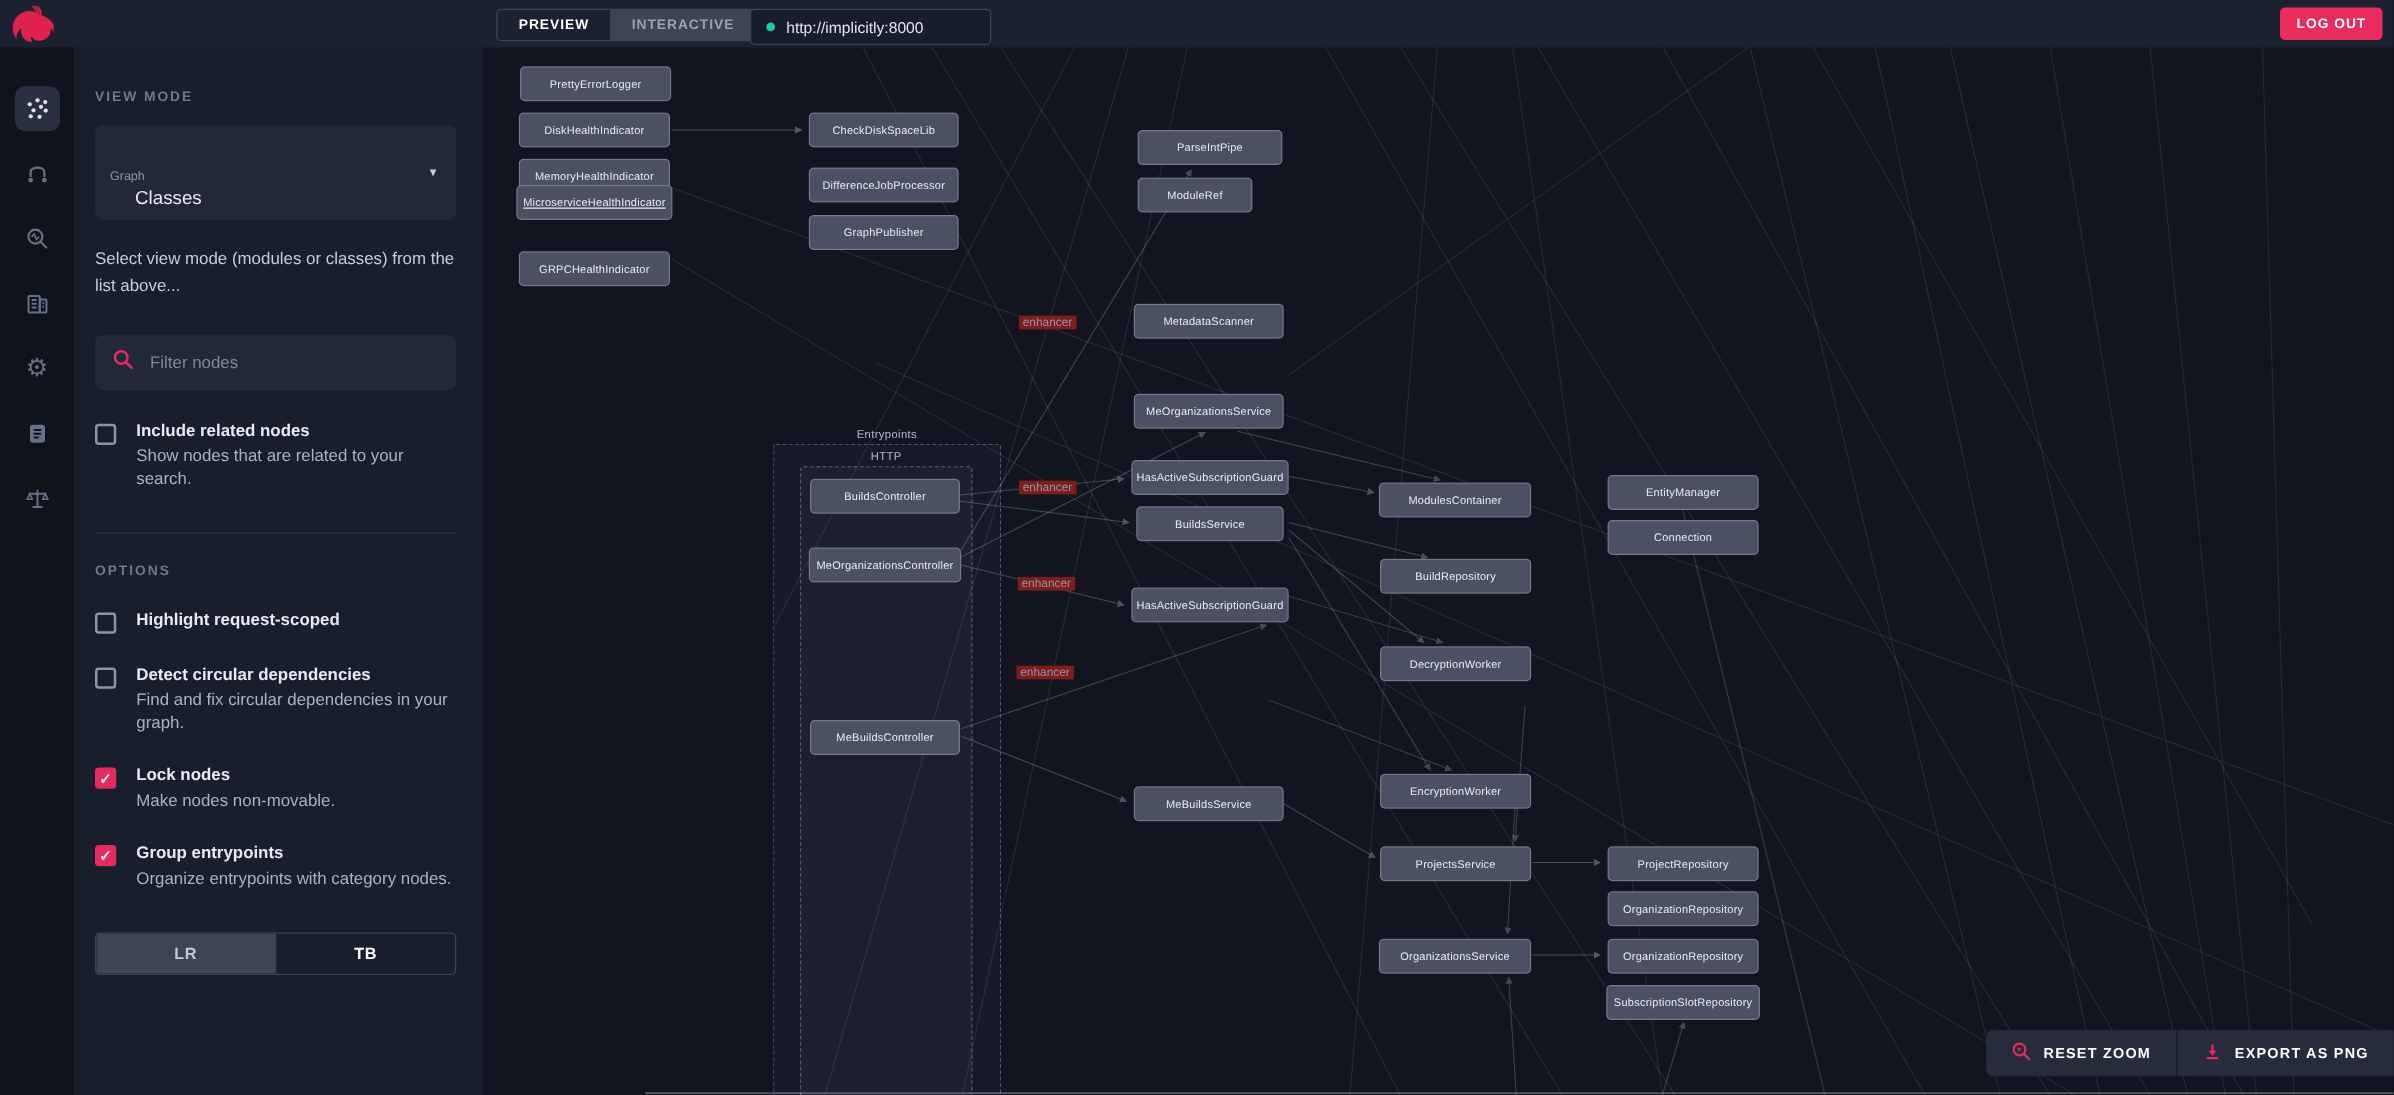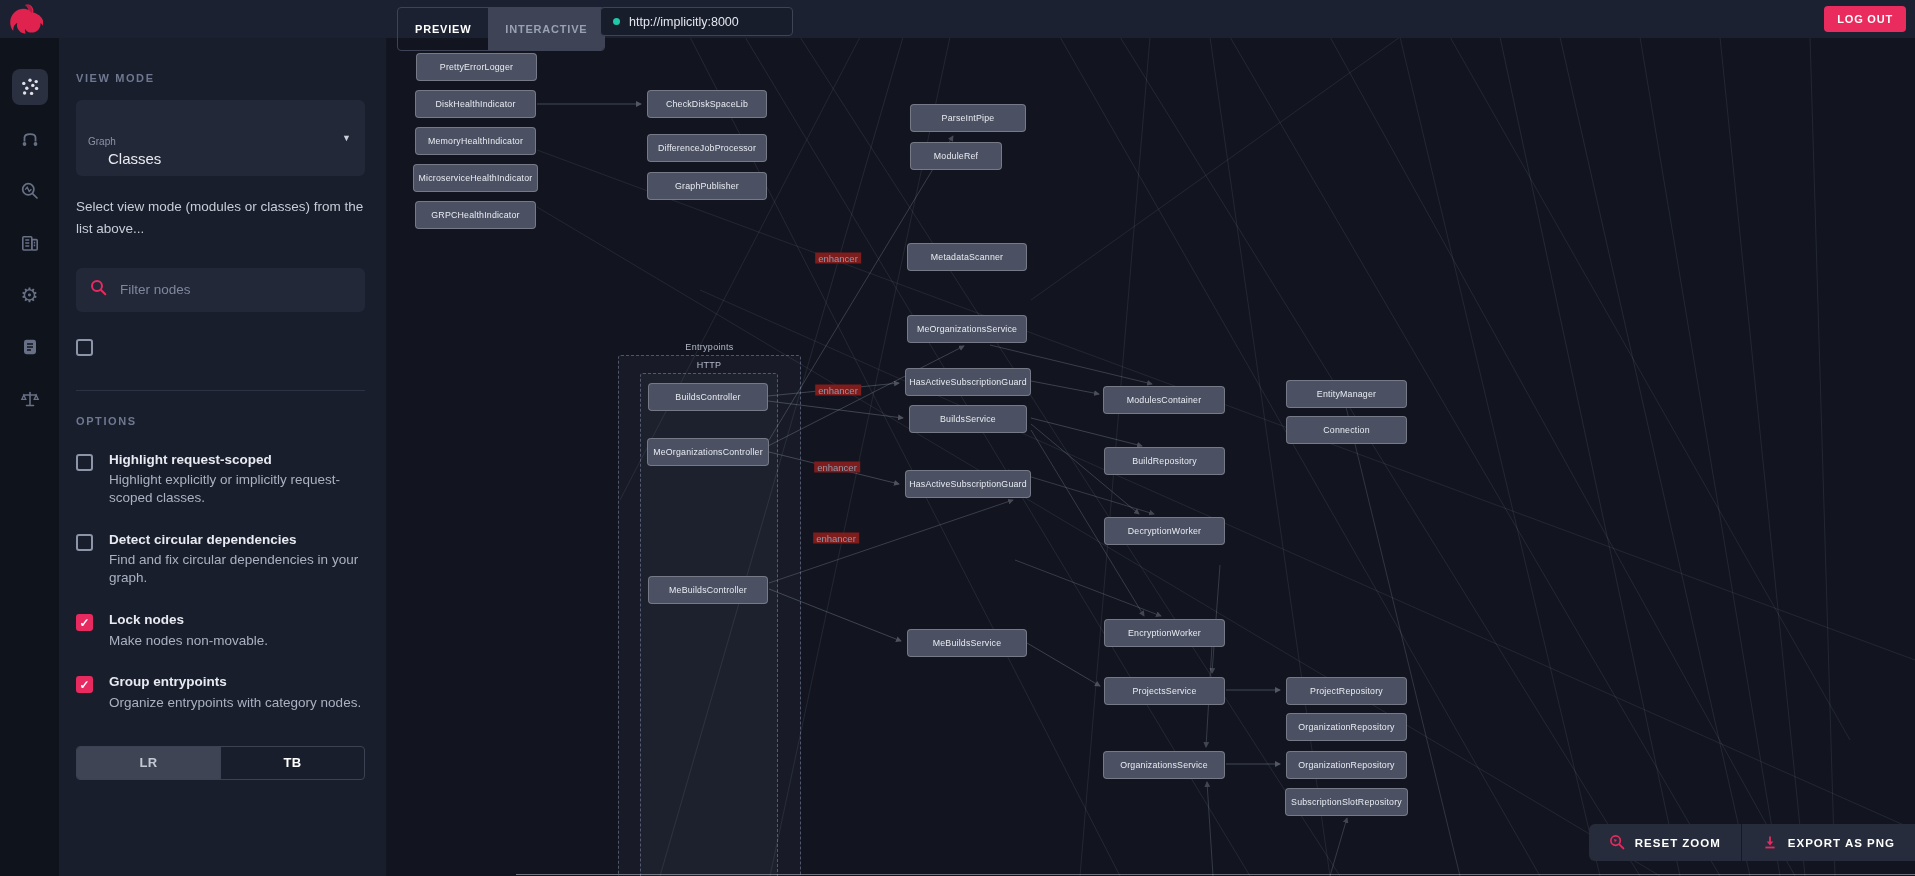--- a/index.html
+++ b/index.html
@@ -23,21 +23,21 @@
   
   .canvas-controls{position:absolute;right:0;bottom:15px;height:37px;display:flex;align-items:stretch;
     background:#272c3c;border-radius:6px 0 0 6px;overflow:hidden;}
   .canvas-btn{display:flex;align-items:center;gap:10px;padding:0 20px;color:#fff;font-size:11.5px;
     font-weight:700;letter-spacing:1px;cursor:pointer;}
   .ctrl-sep{width:1px;background:#161a27;}
 
   
   #topbar{position:absolute;left:0;top:0;right:0;height:38px;background:#1b2130;z-index:30;}
   .logo{position:absolute;left:9px;top:3px;width:34px;height:31px;}
-  .tab-group{position:absolute;left:397px;top:7px;height:44px;display:flex;border:1px solid #3e4455;
+  .tab-group{position:absolute;left:397px;top:7px;height:26px;display:flex;border:1px solid #3e4455;
     border-radius:4px;overflow:hidden;}
   .tab{display:flex;align-items:center;padding:0 17px;font-size:11px;font-weight:700;
     letter-spacing:.8px;color:#fff;cursor:pointer;}
   .tab.inactive{background:#3e4455;color:#9aa1b2;}
   .url-box{position:absolute;left:600px;top:7px;width:193px;height:29px;border:1px solid #3e4455;
     border-radius:4px;background:#181d2b;display:flex;align-items:center;gap:9px;padding:0 12px;}
   .url-dot{width:7px;height:7px;border-radius:50%;background:#1fc9a7;flex:0 0 auto;}
   .url-text{font-size:12.5px;color:#e3e6ee;white-space:nowrap;}
   .logout-btn{position:absolute;right:9px;top:6px;height:26px;background:#ea2b5d;color:#fff;
     border:none;border-radius:4px;font-size:11px;font-weight:700;letter-spacing:.8px;
@@ -147,21 +147,21 @@
         <span class="group-label">Entrypoints</span>
       </div>
       <div class="graph-group" style="left: 640px; top: 373px; width: 138px; height: 517px;">
         <span class="group-label">HTTP</span>
       </div>
     </div>
   <div id="node-layer">
       <div class="graph-node" style="left: 416px; top: 53px; width: 121px;">PrettyErrorLogger</div>
       <div class="graph-node" style="left: 415px; top: 90px; width: 121px;">DiskHealthIndicator</div>
       <div class="graph-node" style="left: 415px; top: 127px; width: 121px;">MemoryHealthIndicator</div>
-      <div class="graph-node" style="left: 413px; top: 164px; width: 125px;">MicroserviceHealthIndicator</div>
+      <div class="graph-node" style="left: 413px; top: 148px; width: 125px; text-decoration: underline;">MicroserviceHealthIndicator</div>
       <div class="graph-node" style="left: 415px; top: 201px; width: 121px;">GRPCHealthIndicator</div>
       <div class="graph-node" style="left: 647px; top: 90px; width: 120px;">CheckDiskSpaceLib</div>
       <div class="graph-node" style="left: 647px; top: 134px; width: 120px;">DifferenceJobProcessor</div>
       <div class="graph-node" style="left: 647px; top: 172px; width: 120px;">GraphPublisher</div>
       <div class="graph-node" style="left: 910px; top: 104px; width: 116px;">ParseIntPipe</div>
       <div class="graph-node" style="left: 910px; top: 142px; width: 92px;">ModuleRef</div>
       <div class="graph-node" style="left: 907px; top: 227px; width: 120px; margin-top: 16px;">MetadataScanner</div>
       <div class="graph-node" style="left: 648px; top: 383px; width: 120px;">BuildsController</div>
       <div class="graph-node" style="left: 647px; top: 438px; width: 122px;">MeOrganizationsController</div>
       <div class="graph-node" style="left: 648px; top: 576px; width: 120px;">MeBuildsController</div>
@@ -323,33 +323,36 @@
         <circle cx="7" cy="7" r="5" stroke="#e72a5f" stroke-width="2"></circle>
         <line x1="11" y1="11" x2="15.3" y2="15.3" stroke="#e72a5f" stroke-width="2" stroke-linecap="round"></line>
       </svg>
     </span>
     <input type="text" placeholder="Filter nodes" style="">
   </div>
 
   <div class="opt-list" id="search-options">
       <div class="option">
         <div class="checkbox"></div>
+        <div>
+          <div class="opt-title">Include related nodes</div>
+          <div class="opt-desc">Show nodes that are related to your search.</div>
+        </div>
       </div>
     </div>
 
   <div class="side-divider"></div>
 
   <div class="side-header" style="margin-top:24px;">OPTIONS</div>
 
   <div class="opt-list" id="options-list">
       <div class="option">
         <div class="checkbox"></div>
         <div>
           <div class="opt-title">Highlight request-scoped</div>
-          <div class="opt-desc">Highlight explicitly or implicitly request-scoped classes.</div>
         </div>
       </div>
       <div class="option">
         <div class="checkbox"></div>
         <div>
           <div class="opt-title">Detect circular dependencies</div>
           <div class="opt-desc">Find and fix circular dependencies in your graph.</div>
         </div>
       </div>
       <div class="option">

